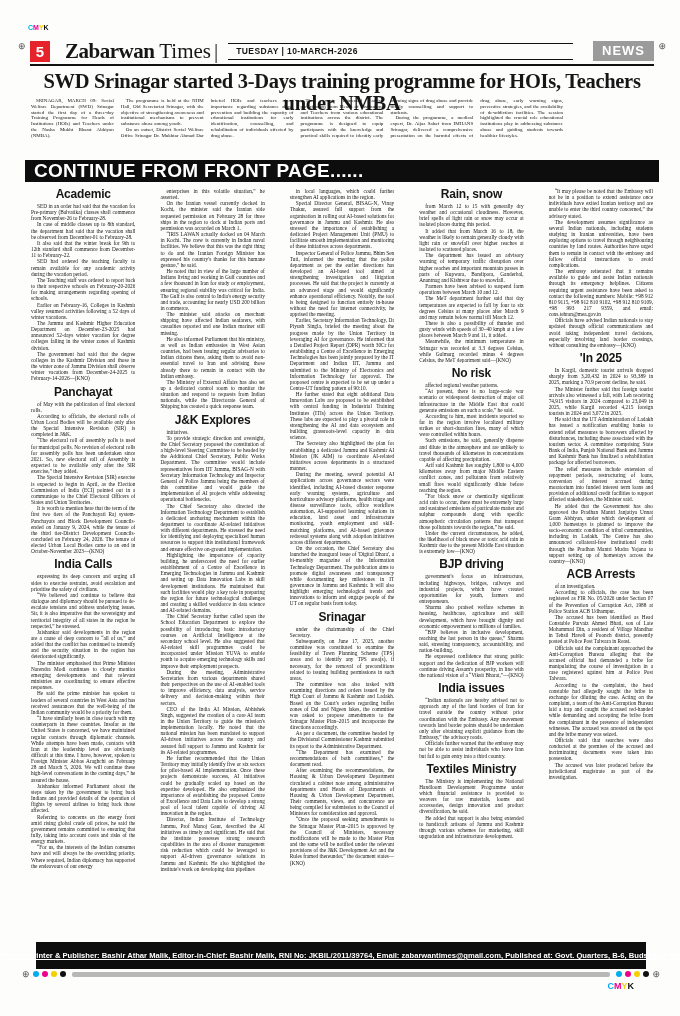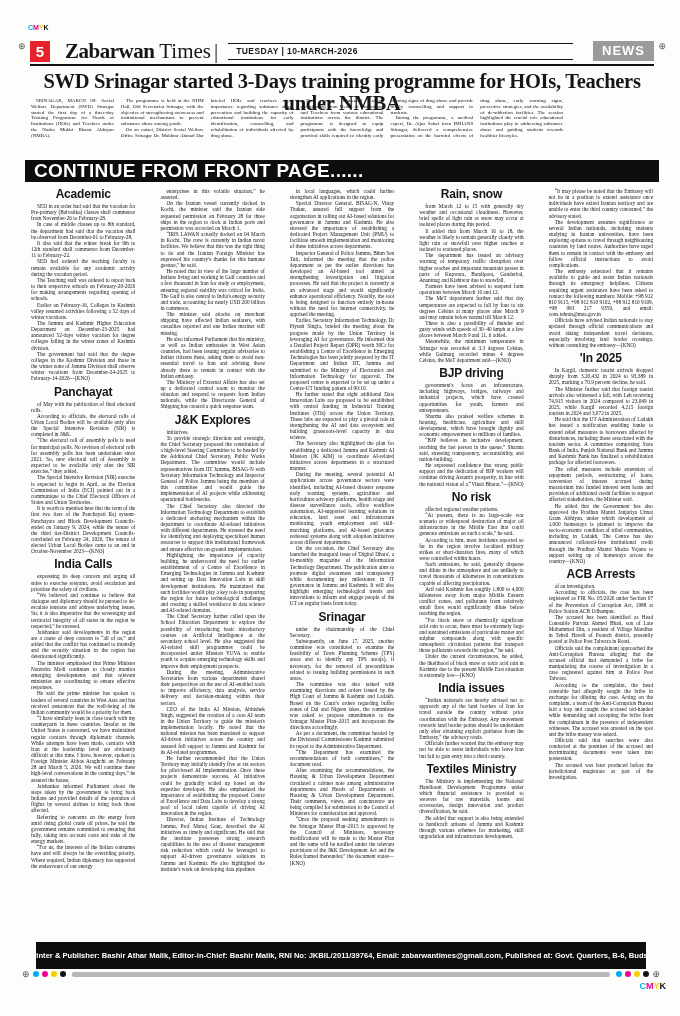--- a/index.html
+++ b/index.html
@@ -1,21 +1,21 @@
 <!DOCTYPE html>
 <html><head>
 <meta charset="utf-8">
 <style>
   html,body{margin:0;padding:0;background:#e9e9e9;}
   .page{position:relative;width:680px;height:1016px;background:#fdfdfc;margin:0 auto;overflow:hidden;
         font-family:"Liberation Serif",serif;color:#161616;}
   
   .cmyk-mini{position:absolute;font-family:"Liberation Sans",sans-serif;font-weight:bold;font-size:7px;letter-spacing:0;}
   .cmyk-top{left:28px;top:24px;}
-  .cmyk-bottom{right:14px;top:981px;font-size:9px;}
+  .cmyk-bottom{right:46px;top:981px;font-size:9px;}
   .c-c{color:#00aeef}.c-m{color:#ec008c}.c-y{color:#f5cf00}.c-k{color:#111}
   .regmark{position:absolute;color:#555;font-size:9px;line-height:9px;}
   
   .masthead{position:absolute;left:30px;right:26px;top:38px;height:26px;display:flex;align-items:center;
             border-bottom:2px solid #111;}
   .pagenum{width:20px;height:21px;background:#e6232b;color:#fff;font-family:"Liberation Sans",sans-serif;
            font-weight:bold;font-size:15px;display:flex;align-items:center;justify-content:center;flex:0 0 auto;}
   .paper-title{margin-left:15px;font-size:21px;line-height:21px;white-space:nowrap;}
   .paper-title .b{font-weight:bold;letter-spacing:-0.5px;}
   .title-bar{font-weight:normal;color:#222;margin-left:3px;}
@@ -39,21 +39,21 @@
   
   .bodygrid{position:absolute;left:31px;right:27px;top:188px;height:752px;display:flex;gap:25px;}
   .col{flex:1 1 0;overflow:hidden;}
   .sec-head{font-family:"Liberation Sans",sans-serif;font-weight:bold;font-size:12px;line-height:13px;
             text-align:center;margin:4px 0 2px;letter-spacing:-0.2px;}
   .col .block:first-child .sec-head{margin-top:0;}
   .sec-body{font-size:5.3px;line-height:6.15px;text-align:justify;overflow-wrap:break-word;}
   .sec-body p{margin:0;text-indent:6px;}
   
   .footbar{position:absolute;left:36px;right:34px;top:942px;height:27px;background:#0d0d0d;color:#fff;
-           display:flex;flex-direction:column;align-items:center;justify-content:center;gap:1px;}
+           display:flex;flex-direction:column;align-items:center;justify-content:center;gap:1px;text-decoration:underline;}
   .footbar div{font-family:"Liberation Sans",sans-serif;font-weight:bold;font-size:7.6px;line-height:9px;
                white-space:nowrap;}
   .regrow{position:absolute;left:22px;right:20px;top:970px;height:8px;display:flex;align-items:center;gap:3px;}
   .dot{width:6px;height:6px;border-radius:50%;flex:0 0 auto;}
   .d-c{background:#00aeef}.d-m{background:#ec008c}.d-y{background:#f5cf00}.d-k{background:#111}
   .graybar{flex:1;height:5px;background:#b7b7b7;border-radius:2px;margin:0 3px;}
 </style>
 </head>
 <body>
 
@@ -194,38 +194,38 @@
             <p>from March 12 to 15 with generally dry weather and occasional cloudiness. However, brief spells of light rain or snow may occur at isolated places during this period.</p>
             <p>It added that from March 16 to 18, the weather is likely to remain generally cloudy with light rain or snowfall over higher reaches at isolated to scattered places.</p>
             <p>The department has issued an advisory warning of temporary traffic disruption over higher reaches and important mountain passes in parts of Kupwara, Bandipora, Ganderbal, Anantnag and Kishtwar due to snowfall.</p>
             <p>Farmers have been advised to suspend farm operations between March 10 and 12.</p>
             <p>The MeT department further said that day temperatures are expected to fall by four to six degrees Celsius at many places after March 9 and may remain below normal till March 12.</p>
             <p>There is also a possibility of thunder and gusty winds with speeds of 30–40 kmph at a few places between March 9 and 11, it added.</p>
             <p>Meanwhile, the minimum temperature in Srinagar was recorded at 3.3 degrees Celsius, while Gulmarg recorded minus 4 degrees Celsius, the MeT department said—(KNO)</p>
           </div>
       </section>
       <section class="block">
-        <h3 class="sec-head">BJP driving</h3>
-        <div class="sec-body">
-            <p>government's focus on infrastructure, including highways, bridges, railways and industrial projects, which have created opportunities for youth, farmers and entrepreneurs.</p>
-            <p>Sharma also praised welfare schemes in housing, healthcare, agriculture and skill development, which have brought dignity and economic empowerment to millions of families.</p>
-            <p>“BJP believes in inclusive development, reaching the last person in the queue,” Sharma said, stressing transparency, accountability, and nation-building.</p>
-            <p>He expressed confidence that strong public support and the dedication of BJP workers will continue driving Assam's prosperity, in line with the national vision of a “Viksit Bharat,”—(KNO)</p>
-          </div>
-      </section>
-      <section class="block">
         <h3 class="sec-head">No risk</h3>
         <div class="sec-body">
             <p>affected regional weather patterns.</p>
             <p>“At present, there is no large-scale war scenario or widespread destruction of major oil infrastructure in the Middle East that could generate emissions on such a scale,” he said.</p>
             <p>According to him, most incidents reported so far in the region involve localized military strikes or short-duration fires, many of which were controlled within hours.</p>
             <p>Such emissions, he said, generally disperse and dilute in the atmosphere and are unlikely to travel thousands of kilometres in concentrations capable of affecting precipitation.</p>
             <p>Arif said Kashmir lies roughly 1,800 to 4,000 kilometres away from major Middle Eastern conflict zones, and pollutants from relatively small fires would significantly dilute before reaching the region.</p>
             <p>“For black snow or chemically significant acid rain to occur, there must be extremely large and sustained emissions of particulate matter and sulphur compounds along with specific atmospheric circulation patterns that transport those pollutants towards the region,” he said.</p>
             <p>Under the current circumstances, he added, the likelihood of black snow or toxic acid rain in Kashmir due to the present Middle East situation is extremely low—(KNO)</p>
+          </div>
+      </section>
+      <section class="block">
+        <h3 class="sec-head">BJP driving</h3>
+        <div class="sec-body">
+            <p>government's focus on infrastructure, including highways, bridges, railways and industrial projects, which have created opportunities for youth, farmers and entrepreneurs.</p>
+            <p>Sharma also praised welfare schemes in housing, healthcare, agriculture and skill development, which have brought dignity and economic empowerment to millions of families.</p>
+            <p>“BJP believes in inclusive development, reaching the last person in the queue,” Sharma said, stressing transparency, accountability, and nation-building.</p>
+            <p>He expressed confidence that strong public support and the dedication of BJP workers will continue driving Assam's prosperity, in line with the national vision of a “Viksit Bharat,”—(KNO)</p>
           </div>
       </section>
       <section class="block">
         <h3 class="sec-head">India issues</h3>
         <div class="sec-body">
             <p>“Indian nationals are hereby advised not to approach any of the land borders of Iran for travel outside the country without prior coordination with the Embassy. Any movement towards land border points should be undertaken only after obtaining explicit guidance from the Embassy,” the advisory reads.</p>
             <p>Officials further warned that the embassy may not be able to assist individuals who leave Iran but fail to gain entry into a third country.</p>
           </div>
       </section>
       <section class="block">

